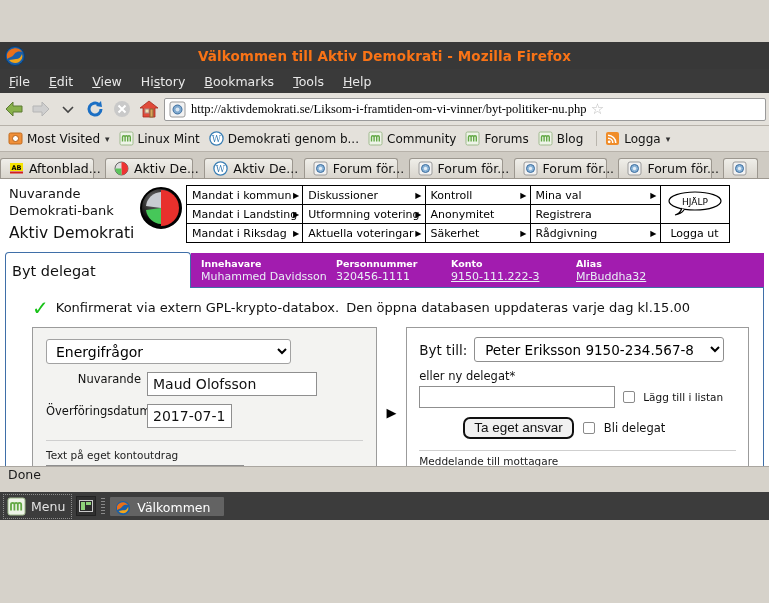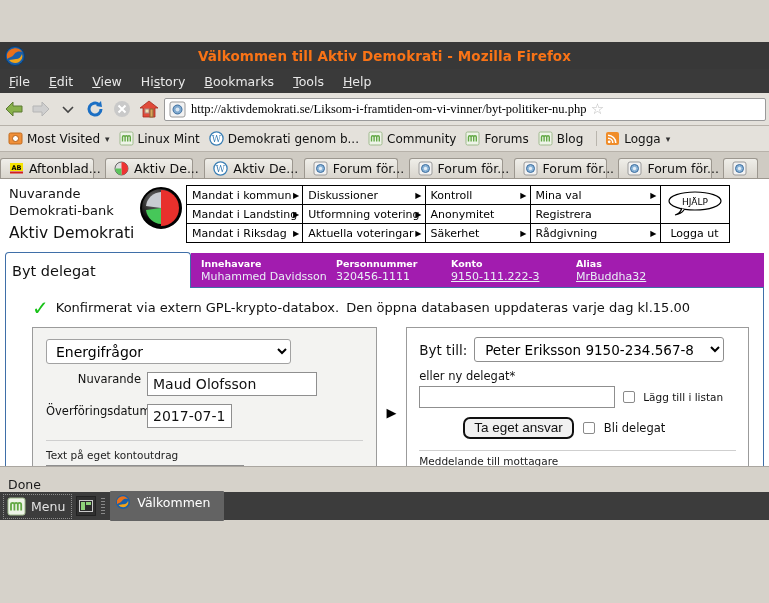--- a/index.html
+++ b/index.html
@@ -106,32 +106,32 @@
   .cb{ width:12px;height:12px;border:1px solid #8a8a8a;background:#fff;
     border-radius:2px; display:inline-block; flex:0 0 auto;}
   .cbl{ font-size:10.5px; color:#111;}
   .btnrow{ display:flex; align-items:center; gap:9px; margin-top:9px;padding-left:44px;}
   .btnOwn{ border:2px solid #111; border-radius:7px; background:#f1f1f1;
     font-size:13.5px; padding:1px 9px 2px 9px; color:#111;}
   .hr2{ height:1px; background:#cfcfcf; margin:11px 0 4px 0;}
   .msglab{ font-size:10.5px; color:#222; }
 
   .statusbar{ height:26px; background:#d6d2ca; border-top:1px solid #aaa6a0;
-    display:flex; align-items:flex-end; padding-left:8px; font-size:12.5px; color:#1a1a1a;}
+    display:flex; align-items:flex-start; padding-left:8px; font-size:12.5px; color:#1a1a1a;}
 
   .taskbar{ height:28px; background:#3c3c3c; display:flex; align-items:center;
     padding-left:3px; gap:0;}
   .menubtn{ display:flex; align-items:center; gap:5px; padding:2px 6px 2px 3px;
     border:1px dotted #8d8d8d; color:#e4e4e4; font-size:12.5px;}
   .tbicon{ width:20px;height:20px;margin-left:4px; border:1px solid #222;
     display:flex;align-items:center;justify-content:center; background:#2f2f2f;}
   .grip{ width:4px; height:16px; margin:0 5px;
     background:repeating-linear-gradient(#8a8a8a 0 1px, transparent 1px 3px);}
   .tbwin{ display:flex; align-items:center; gap:6px; background:#636363;
-    color:#fff; font-size:12.5px; padding:3px 14px 11px 5px; border-radius:1px;}
+    color:#fff; font-size:12.5px; padding:3px 14px 0 5px; border-radius:1px;}
 </style>
 </head>
 <body>
 
 <div class="titlebar">
   <span class="ff-logo">
     <svg viewBox="0 0 22 22" width="22" height="22">
       <circle cx="11" cy="11" r="9.5" fill="#1a5fa8"></circle>
       <path d="M3 9c2-5 8-7 12-5 2 1 3 3 3 3s-3-1-5 0c-3 1-3 4-6 5s-4 2-4 2z" fill="#e8701a"></path>
       <path d="M5 15c2 3 7 4 10 2 3-2 4-5 3-8-1 3-3 5-6 5-2 0-4 1-7 1z" fill="#f2a51a"></path>

